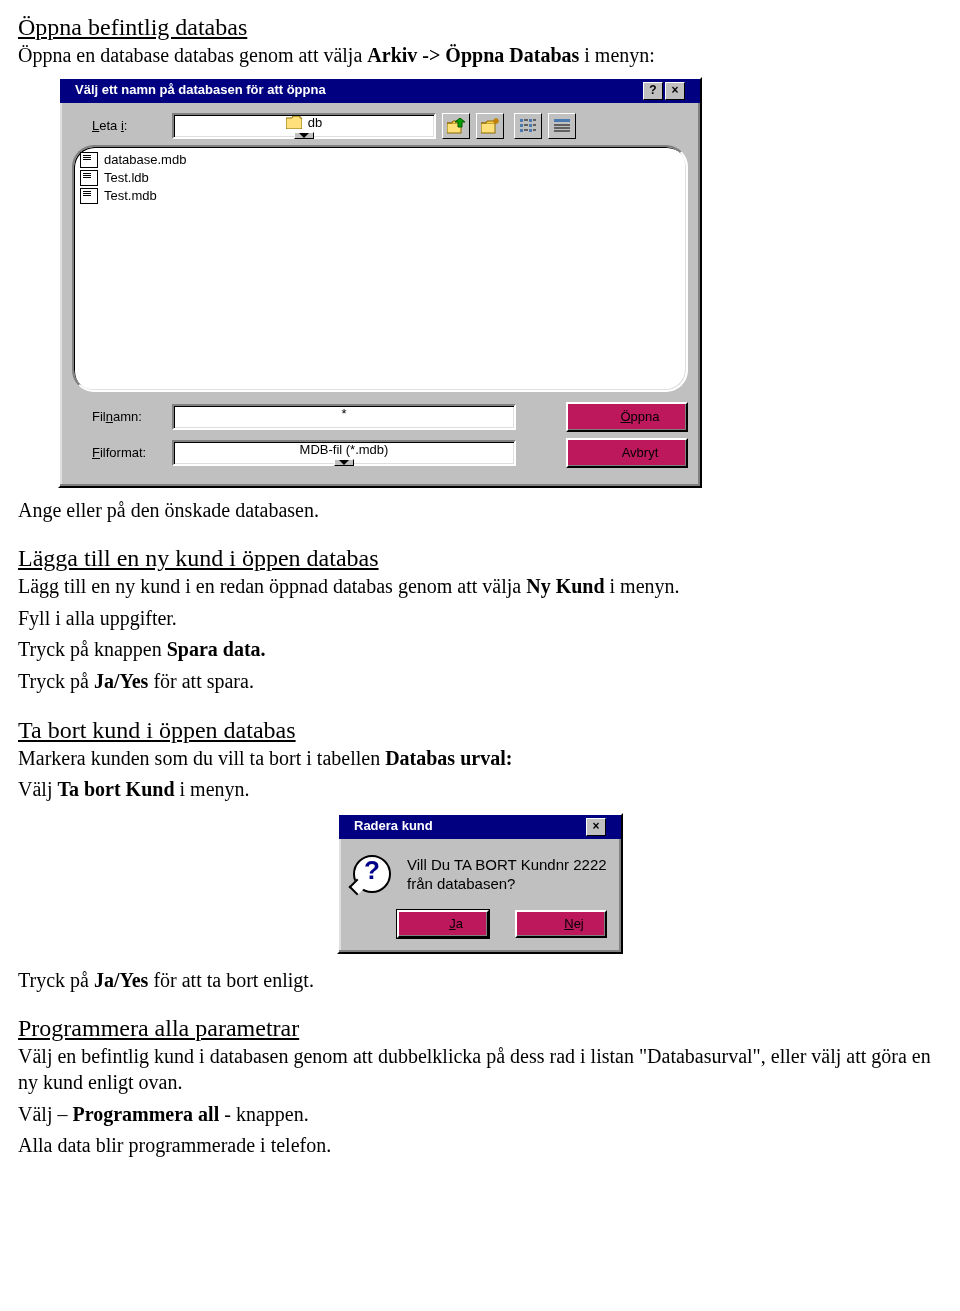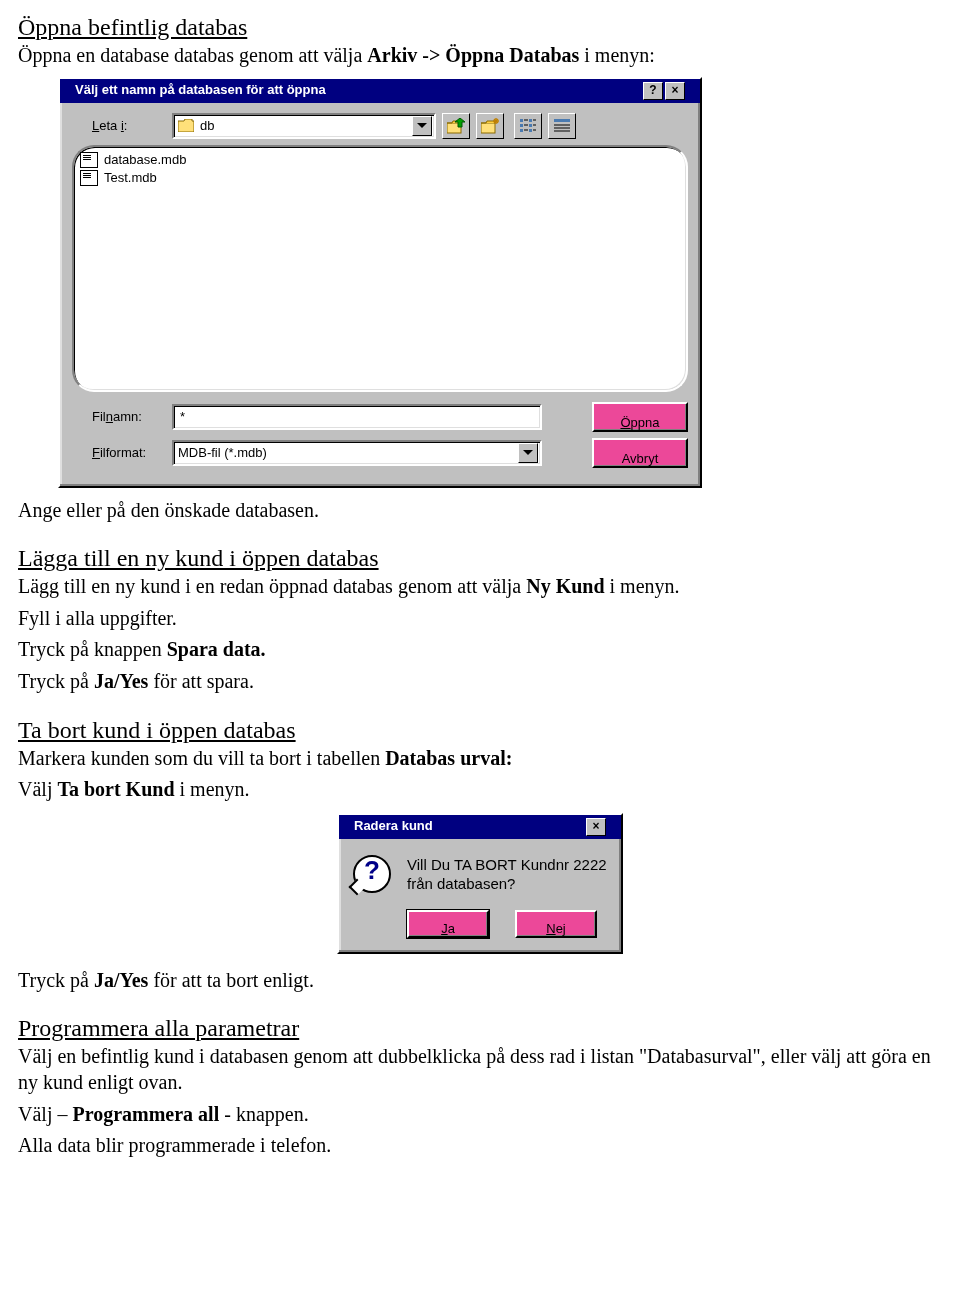--- a/index.html
+++ b/index.html
@@ -76,20 +76,21 @@
     width: 80px;
     margin-left: 20px;
   }
   .sunken {
     background: #fff;
     border-top: 2px solid #808080;
     border-left: 2px solid #808080;
     border-right: 2px solid #fff;
     border-bottom: 2px solid #fff;
     box-shadow: inset 1px 1px 0 #000, inset -1px -1px 0 #dfdfdf;
+    flex-direction: column;
   }
   .combo {
     display: flex;
     align-items: center;
     height: 22px;
   }
   .combo-text {
     flex: 1;
     padding: 0 4px;
     display: flex;
@@ -150,30 +151,31 @@
     background: repeating-linear-gradient(#000 0 1px, #fff 1px 2px);
   }
   .input {
     height: 22px;
     padding: 0 6px;
     display: flex;
     align-items: center;
     font-size: 13px;
   }
   .btn95 {
-    background: #ec4899;
+    background: #be185d;
     border-top: 2px solid #fff;
     border-left: 2px solid #fff;
     border-right: 2px solid #000;
     border-bottom: 2px solid #000;
     box-shadow: inset -1px -1px 0 #808080;
     height: 26px;
     width: 92px;
-    display:flex; align-items:flex-end; justify-content:center;
+    display:flex; align-items:center; justify-content:center;
     font-size: 13px;
+    padding-left: 26px;
   }
   .underline-letter { text-decoration: underline; }
   
   .dlg-msg {
     width: 282px;
     margin: 10px auto 14px auto;
   }
   .msg-body {
     padding: 16px 14px;
     display: flex;
@@ -304,20 +306,24 @@
       </div>
     </div>
 
     <div class="sunken file-list">
       <div class="file-item">
         <div class="db-icon"></div>
         <span>database.mdb</span>
       </div>
       <div class="file-item">
         <div class="db-icon"></div>
+        <span>Test.ldb</span>
+      </div>
+      <div class="file-item">
+        <div class="db-icon"></div>
         <span>Test.mdb</span>
       </div>
     </div>
 
     <div class="row">
       <div class="label">Fil<span class="underline-letter">n</span>amn:</div>
       <div class="sunken input" style="flex:1; margin-right:50px;">
         <span>*</span>
       </div>
       <div class="btn95">

